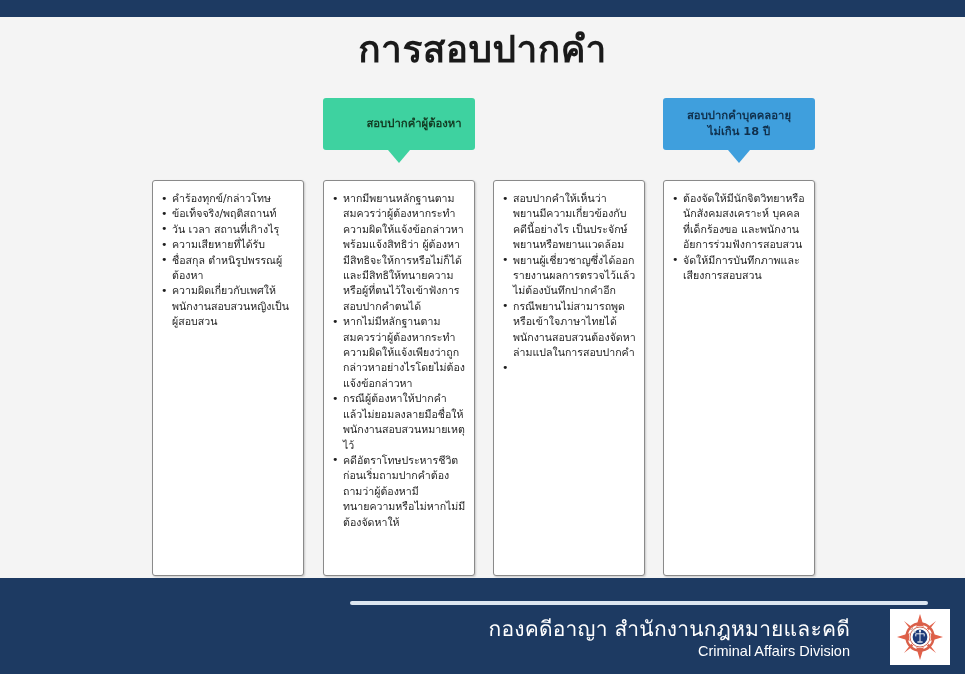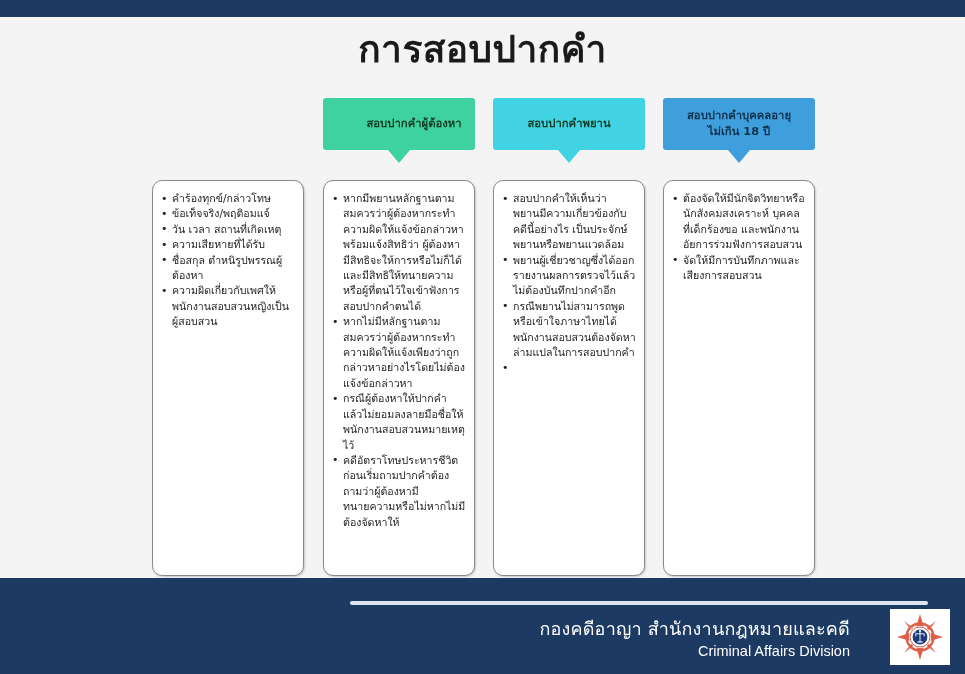--- a/index.html
+++ b/index.html
@@ -49,21 +49,21 @@
 
   .footer-text {
     position: absolute;
     right: 115px;
     top: 617px;
     width: 520px;
     text-align: right;
     color: #ffffff;
   }
   .footer-th {
-    font-size: 18px;
+    font-size: 21px;
     line-height: 24px;
     letter-spacing: 0.2px;
   }
   .footer-en {
     font-size: 14.5px;
     line-height: 20px;
     font-family: "Liberation Sans", sans-serif;
     text-align: right;
   }
 
@@ -147,21 +147,21 @@
   }
 
   .col-body {
     position: absolute;
     top: 82px;
     left: 0;
     width: 152px;
     height: 396px;
     background: #ffffff;
     border: 1px solid #8a8a8a;
-    border-radius: 10px;
+    border-radius: 3px;
     box-shadow: 1px 1px 2px rgba(0,0,0,0.18);
     padding: 10px 8px 8px 4px;
     overflow: hidden;
   }
 
   .col-body ul {
     list-style: none;
     margin: 0;
     padding: 0;
   }
@@ -192,22 +192,22 @@
   <div class="top-band" data-name="top-band" style="background: rgb(29, 58, 98);"></div>
 
   <div class="title" data-name="page-title">การสอบปากคำ</div>
 
   <div class="columns" data-name="columns-container">
 
     <div class="col col-0" data-name="column-1">
       <div class="col-body" data-name="column-1-body">
         <ul data-name="column-1-list">
           <li data-name="list-item">คำร้องทุกข์/กล่าวโทษ</li>
-          <li data-name="list-item">ข้อเท็จจริง/พฤติอมแจ์</li>
-          <li data-name="list-item">วัน เวลา สถานที่เกิดเหตุ</li>
+          <li data-name="list-item">ข้อเท็จจริง/พฤติสถานท์</li>
+          <li data-name="list-item">วัน เวลา สถานที่เกิางไรุ</li>
           <li data-name="list-item">ความเสียหายที่ได้รับ</li>
           <li data-name="list-item">ชื่อสกุล ตำหนิรูปพรรณผู้ต้องหา</li>
           <li data-name="list-item">ความผิดเกี่ยวกับเพศให้พนักงานสอบสวนหญิงเป็นผู้สอบสวน</li>
         </ul>
       </div>
     </div>
 
     <div class="col col-1" data-name="column-2">
       <div class="col-head" data-name="column-2-header" style="background: rgb(62, 210, 160); padding-left: 38px;">
         <span data-name="column-2-header-label">สอบปากคำผู้ต้องหา</span>
@@ -216,23 +216,20 @@
         <ul data-name="column-2-list">
           <li data-name="list-item">หากมีพยานหลักฐานตามสมควรว่าผู้ต้องหากระทำความผิดให้แจ้งข้อกล่าวหาพร้อมแจ้งสิทธิว่า ผู้ต้องหามีสิทธิจะให้การหรือไม่ก็ได้ และมีสิทธิให้ทนายความหรือผู้ที่ตนไว้ใจเข้าฟังการสอบปากคำตนได้</li>
           <li data-name="list-item">หากไม่มีหลักฐานตามสมควรว่าผู้ต้องหากระทำความผิดให้แจ้งเพียงว่าถูกกล่าวหาอย่างไรโดยไม่ต้องแจ้งข้อกล่าวหา</li>
           <li data-name="list-item">กรณีผู้ต้องหาให้ปากคำแล้วไม่ยอมลงลายมือชื่อให้พนักงานสอบสวนหมายเหตุไว้</li>
           <li data-name="list-item">คดีอัตราโทษประหารชีวิตก่อนเริ่มถามปากคำต้องถามว่าผู้ต้องหามีทนายความหรือไม่หากไม่มีต้องจัดหาให้</li>
         </ul>
       </div>
     </div>
 
     <div class="col col-2" data-name="column-3">
-      <div class="col-head" data-name="column-3-header" style="background: rgb(65, 211, 228);">
-        <span data-name="column-3-header-label">สอบปากคำพยาน</span>
-      </div>
       <div class="col-body" data-name="column-3-body">
         <ul data-name="column-3-list">
           <li data-name="list-item">สอบปากคำให้เห็นว่า พยานมีความเกี่ยวข้องกับคดีนี้อย่างไร เป็นประจักษ์พยานหรือพยานแวดล้อม</li>
           <li data-name="list-item">พยานผู้เชี่ยวชาญซึ่งได้ออกรายงานผลการตรวจไว้แล้วไม่ต้องบันทึกปากคำอีก</li>
           <li data-name="list-item">กรณีพยานไม่สามารถพูดหรือเข้าใจภาษาไทยได้พนักงานสอบสวนต้องจัดหาล่ามแปลในการสอบปากคำ</li>
           <li class="empty" data-name="list-item"></li>
         </ul>
       </div>
     </div>
 

